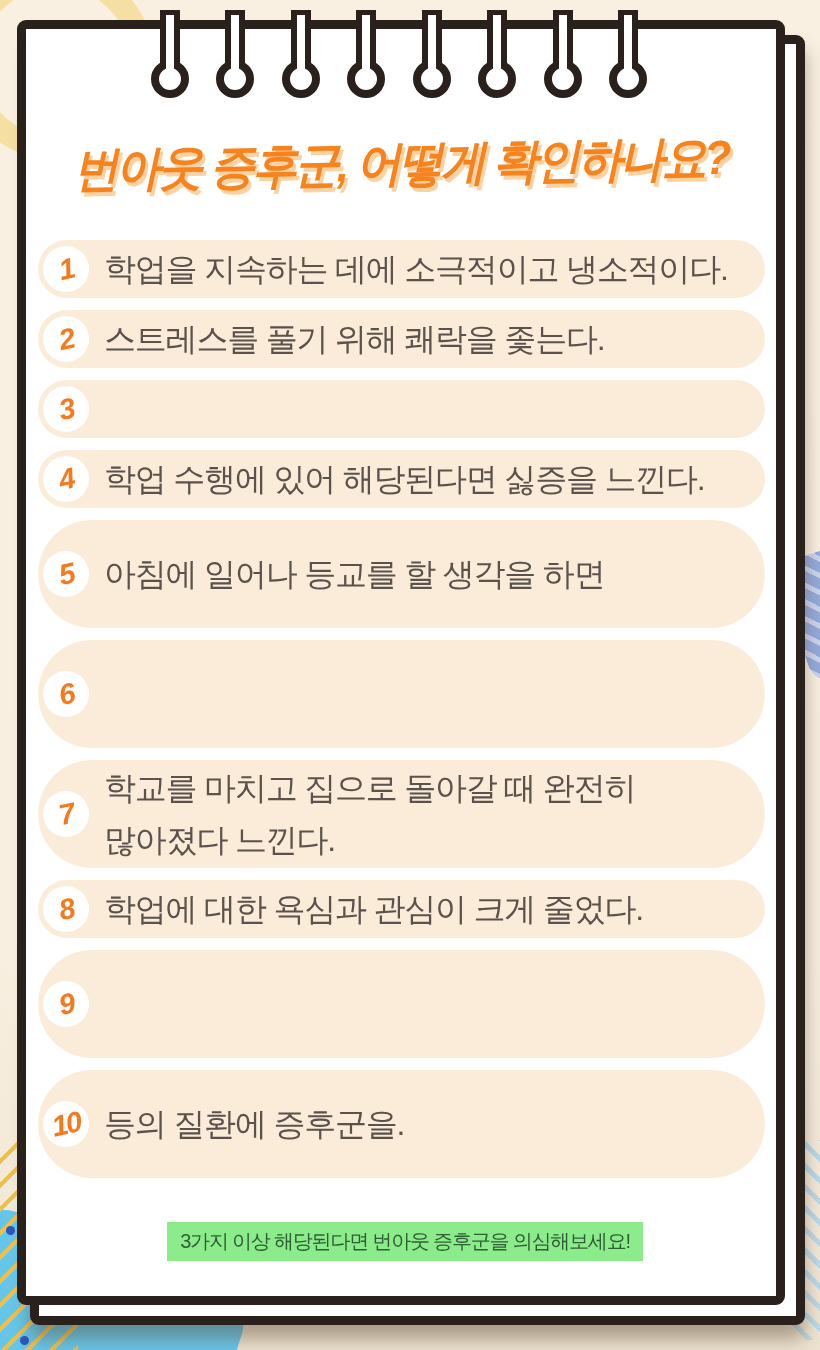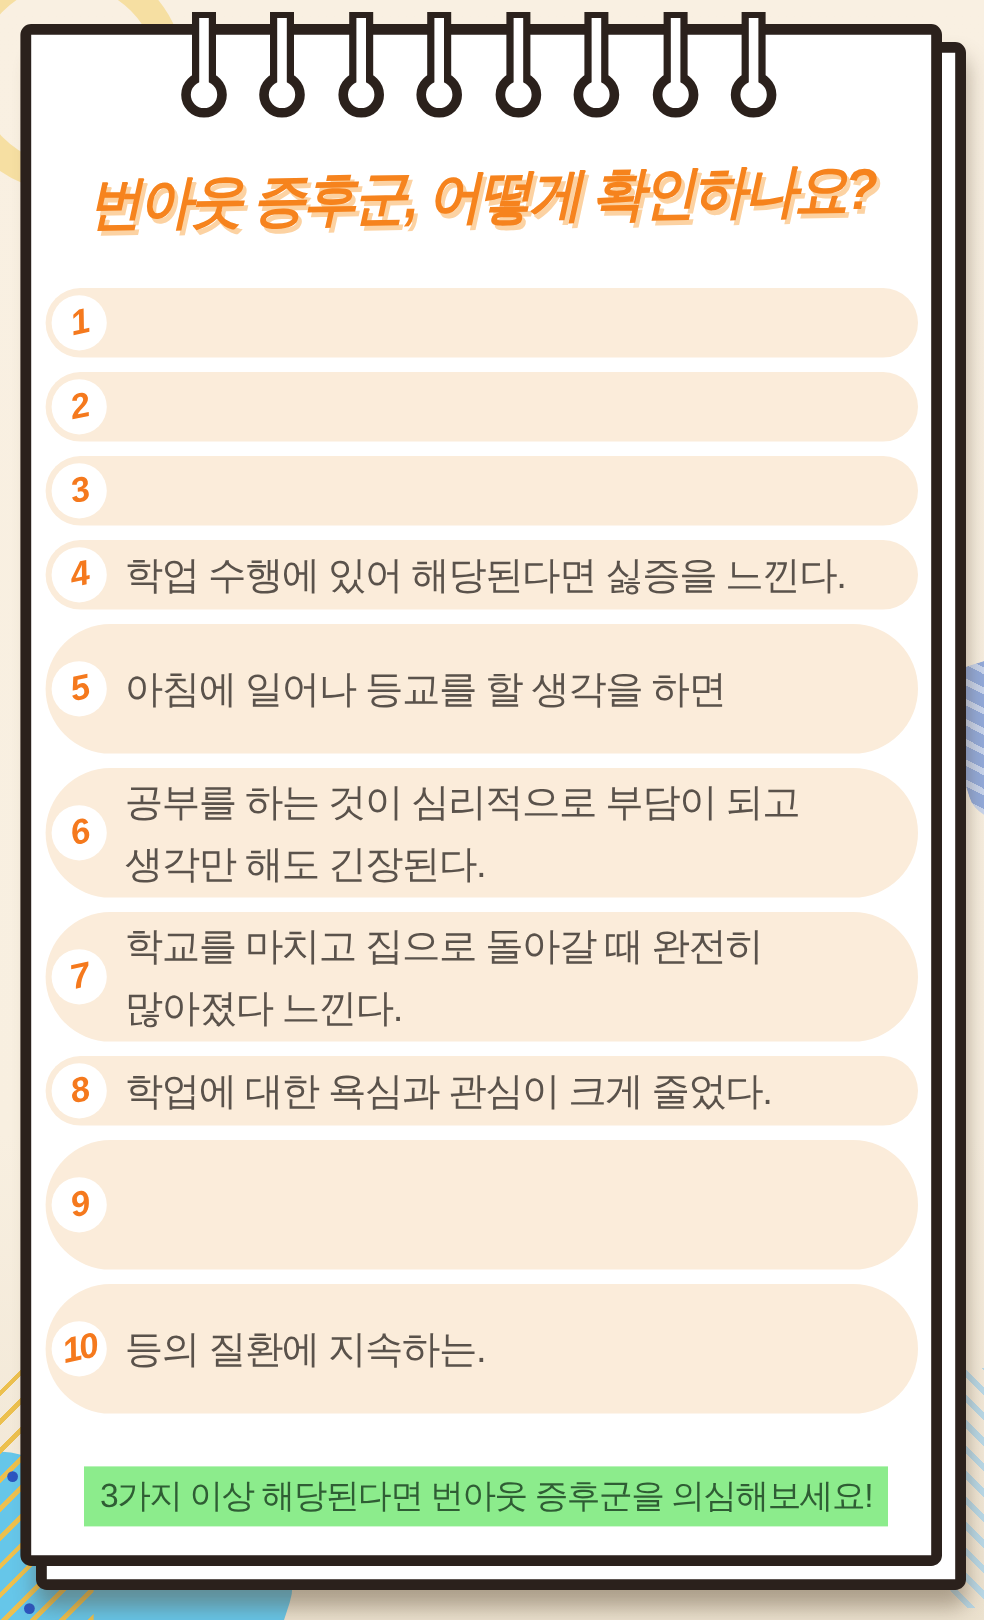--- a/index.html
+++ b/index.html
@@ -90,21 +90,21 @@
   .pill-text{
     margin-left:15px; font-size:32px; font-weight:500; color:#5a524b;
     letter-spacing:-1.2px; white-space:nowrap;
   }
   .pill-text .line{ display:block; line-height:52px; }
 
   
   .footer-wrap{ position:absolute; left:17px; top:1222px; width:768px; text-align:center; z-index:9; }
   .note{
     display:inline-block; background:#8cec8c; color:#2f5d34;
-    font-size:28px; font-weight:500; letter-spacing:-1.2px;
+    font-size:20px; font-weight:500; letter-spacing:-1.2px;
     padding:6px 13px; margin-left:8px;
   }
 </style>
 </head>
 <body>
 
 <div class="stage">
 
   <div class="deco swirl-topleft"></div>
   <div class="deco stripes-left"></div>
@@ -160,26 +160,32 @@
       </div>
   </div>
 
   <h1 class="title">번아웃 증후군, 어떻게 확인하나요?</h1>
 
   <div class="checklist">
   <div class="pill">
     <span class="num-circle">
           <span class="num">1</span>
         </span>
+    <span class="pill-text">
+          <span class="line">학업을 지속하는 데에 소극적이고 냉소적이다.</span>
+        </span>
   </div>
 
   <div class="pill">
     <span class="num-circle">
           <span class="num">2</span>
         </span>
+    <span class="pill-text">
+          <span class="line">스트레스를 풀기 위해 쾌락을 좇는다.</span>
+        </span>
   </div>
 
   <div class="pill">
     <span class="num-circle">
           <span class="num">3</span>
         </span>
   </div>
 
   <div class="pill">
     <span class="num-circle">
@@ -195,24 +201,20 @@
           <span class="num">5</span>
         </span>
     <span class="pill-text">
           <span class="line">아침에 일어나 등교를 할 생각을 하면</span>
         </span>
   </div>
 
   <div class="pill two-line">
     <span class="num-circle">
           <span class="num">6</span>
-        </span>
-    <span class="pill-text">
-          <span class="line">공부를 하는 것이 심리적으로 부담이 되고</span>
-          <span class="line">생각만 해도 긴장된다.</span>
         </span>
   </div>
 
   <div class="pill two-line">
     <span class="num-circle">
           <span class="num">7</span>
         </span>
     <span class="pill-text">
           <span class="line">학교를 마치고 집으로 돌아갈 때 완전히</span>
           <span class="line">많아졌다 느낀다.</span>
@@ -234,21 +236,21 @@
         </span>
     <span class="pill-text">
         </span>
   </div>
 
   <div class="pill two-line">
     <span class="num-circle">
           <span class="num">10</span>
         </span>
     <span class="pill-text">
-          <span class="line">등의 질환에 지속하는.</span>
+          <span class="line">등의 질환에 증후군을.</span>
         </span>
   </div>
 </div>
 
   <div class="footer-wrap">
     <div class="note">3가지 이상 해당된다면 번아웃 증후군을 의심해보세요!</div>
   </div>
 
 </div>
 

